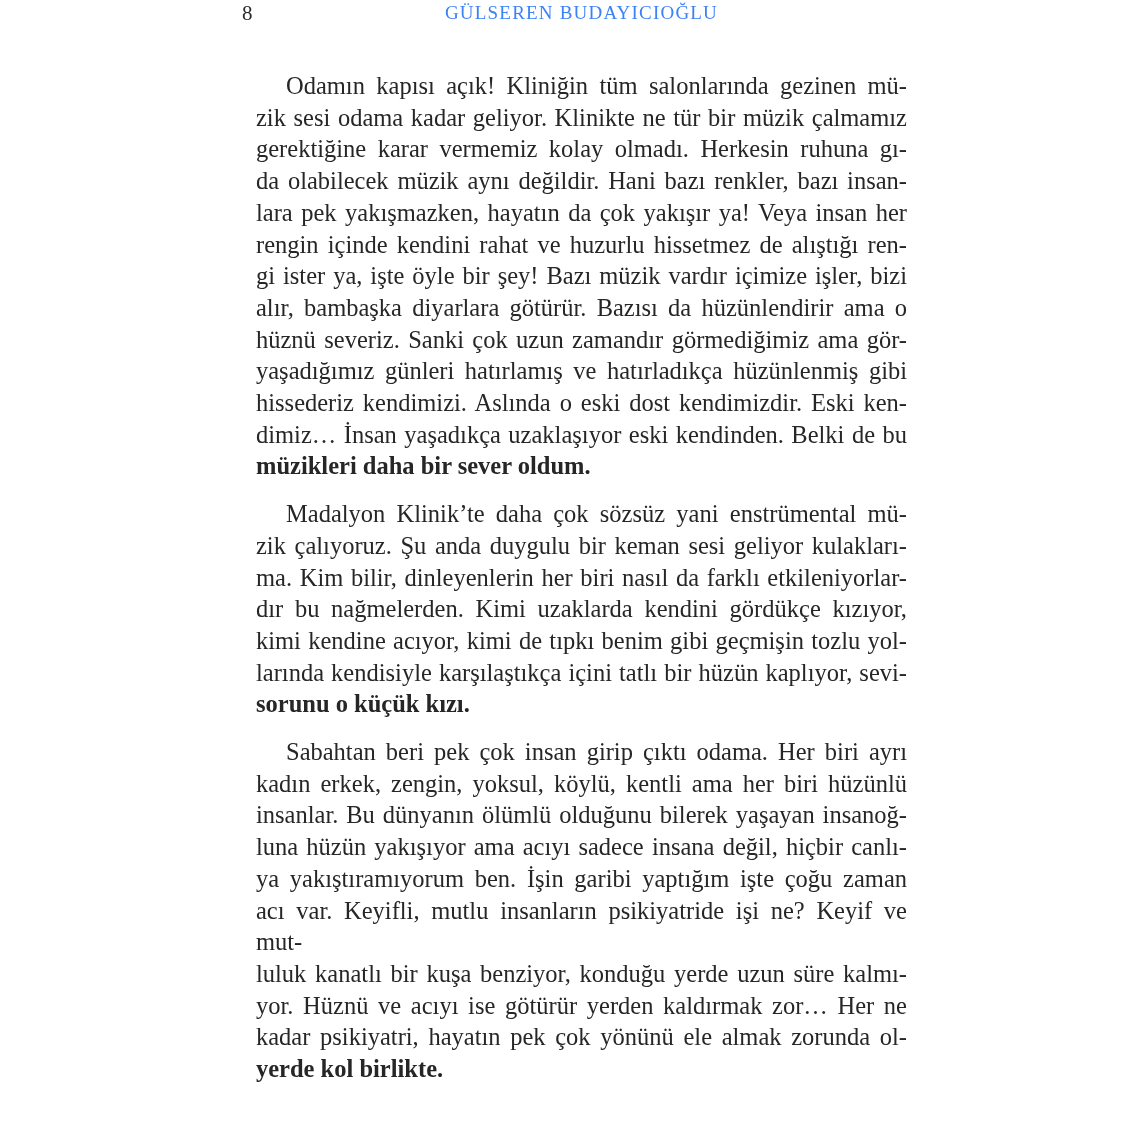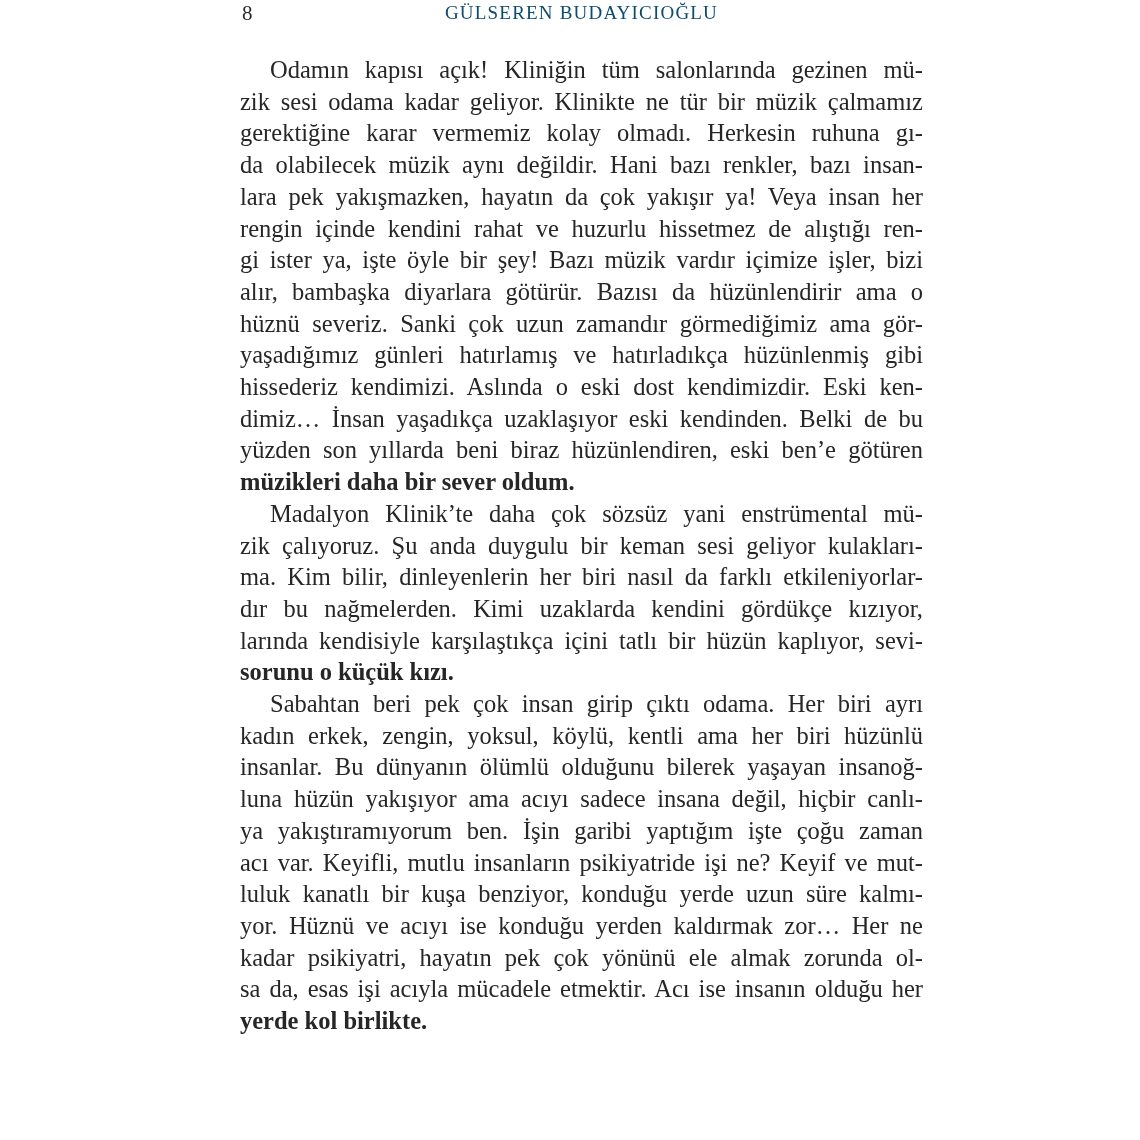--- a/index.html
+++ b/index.html
@@ -31,31 +31,31 @@
     color: #2b2b2b;
   }
   .runhead {
     position: absolute;
     left: 0;
     right: 0;
     top: 1px;
     text-align: center;
     font-size: 19px;
     letter-spacing: 1.2px;
-    color: #0c4a6e;
+    color: #3b82f6;
     white-space: nowrap;
   }
   .bodytext {
     position: absolute;
     left: 240px;
     top: 54px;
     width: 683px;
   }
   .paragraph {
-    margin: 0;
+    margin: 16px;
     padding: 0;
   }
   .line {
     font-size: 24.5px;
     line-height: 31.7px;
     text-align: justify;
     text-align-last: justify;
     color: #262626;
     white-space: normal;
   }
@@ -82,38 +82,37 @@
         <div class="line">gerektiğine karar vermemiz kolay olmadı. Herkesin ruhuna gı-</div>
         <div class="line">da olabilecek müzik aynı değildir. Hani bazı renkler, bazı insan-</div>
         <div class="line">lara pek yakışmazken, hayatın da çok yakışır ya! Veya insan her</div>
         <div class="line">rengin içinde kendini rahat ve huzurlu hissetmez de alıştığı ren-</div>
         <div class="line">gi ister ya, işte öyle bir şey! Bazı müzik vardır içimize işler, bizi</div>
         <div class="line">alır, bambaşka diyarlara götürür. Bazısı da hüzünlendirir ama o</div>
         <div class="line">hüznü severiz. Sanki çok uzun zamandır görmediğimiz ama gör-</div>
         <div class="line">yaşadığımız günleri hatırlamış ve hatırladıkça hüzünlenmiş gibi</div>
         <div class="line">hissederiz kendimizi. Aslında o eski dost kendimizdir. Eski ken-</div>
         <div class="line">dimiz… İnsan yaşadıkça uzaklaşıyor eski kendinden. Belki de bu</div>
-        <div class="line">yüzden son yıllarda beni biraz hüzünlendiren, eski ben’e götüren</div>
         <div class="line last">müzikleri daha bir sever oldum.</div>
       </div>
       <div class="paragraph">
         <div class="line first">Madalyon Klinik’te daha çok sözsüz yani enstrümental mü-</div>
         <div class="line">zik çalıyoruz. Şu anda duygulu bir keman sesi geliyor kulakları-</div>
         <div class="line">ma. Kim bilir, dinleyenlerin her biri nasıl da farklı etkileniyorlar-</div>
         <div class="line">dır bu nağmelerden. Kimi uzaklarda kendini gördükçe kızıyor,</div>
+        <div class="line">kimi kendine acıyor, kimi de tıpkı benim gibi geçmişin tozlu yol-</div>
         <div class="line">larında kendisiyle karşılaştıkça içini tatlı bir hüzün kaplıyor, sevi-</div>
         <div class="line last">sorunu o küçük kızı.</div>
       </div>
       <div class="paragraph">
         <div class="line first">Sabahtan beri pek çok insan girip çıktı odama. Her biri ayrı</div>
         <div class="line">kadın erkek, zengin, yoksul, köylü, kentli ama her biri hüzünlü</div>
         <div class="line">insanlar. Bu dünyanın ölümlü olduğunu bilerek yaşayan insanoğ-</div>
         <div class="line">luna hüzün yakışıyor ama acıyı sadece insana değil, hiçbir canlı-</div>
         <div class="line">ya yakıştıramıyorum ben. İşin garibi yaptığım işte çoğu zaman</div>
         <div class="line">acı var. Keyifli, mutlu insanların psikiyatride işi ne? Keyif ve mut-</div>
         <div class="line">luluk kanatlı bir kuşa benziyor, konduğu yerde uzun süre kalmı-</div>
-        <div class="line">yor. Hüznü ve acıyı ise konduğu yerden kaldırmak zor… Her ne</div>
+        <div class="line">yor. Hüznü ve acıyı ise götürür yerden kaldırmak zor… Her ne</div>
         <div class="line">kadar psikiyatri, hayatın pek çok yönünü ele almak zorunda ol-</div>
-        <div class="line">sa da, esas işi acıyla mücadele etmektir. Acı ise insanın olduğu her</div>
         <div class="line last">yerde kol birlikte.</div>
       </div>
     </main>
 </div>
 
 </body></html>

